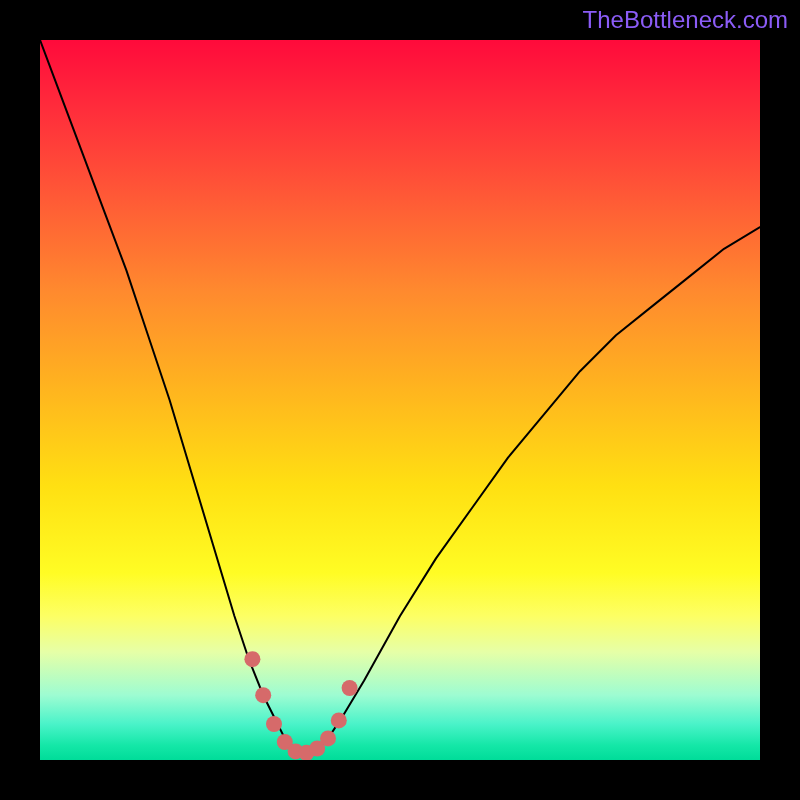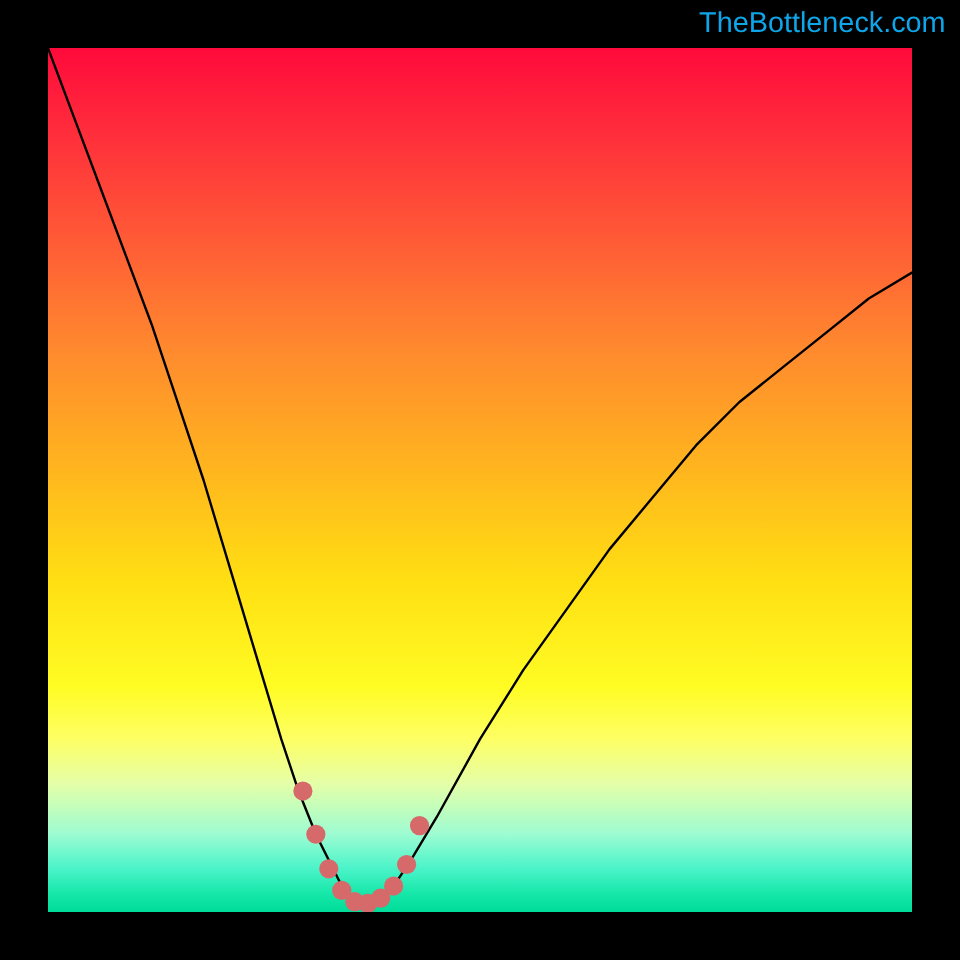--- a/index.html
+++ b/index.html
@@ -8,21 +8,21 @@
     width: 800px;
     height: 800px;
     background: #000;
     position: relative;
     font-family: Arial, Helvetica, sans-serif;
   }
   .watermark {
     position: absolute;
     top: 6px;
     right: 12px;
-    color: #0ea5e9;
+    color: #8b5cf6;
     font-size: 24px;
     font-weight: 400;
     z-index: 10;
   }
   .plot-area {
     position: absolute;
     left: 40px;
     top: 40px;
     width: 720px;
     height: 720px;

